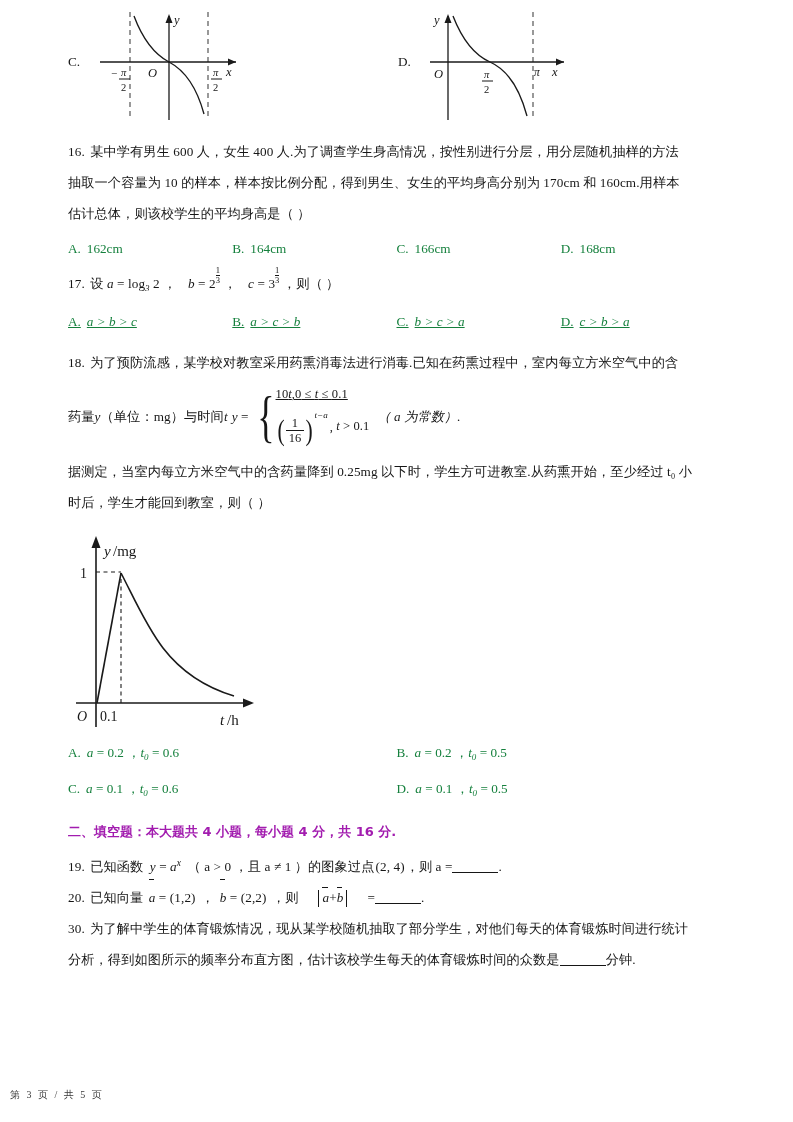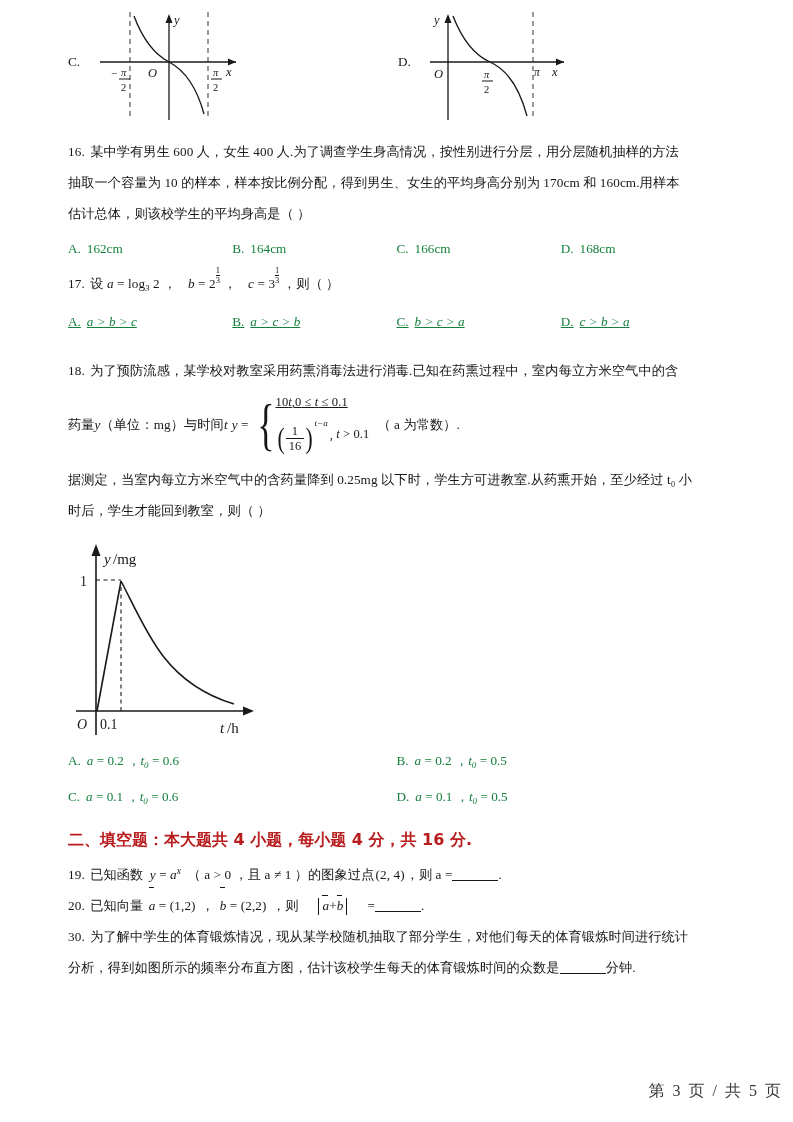--- a/index.html
+++ b/index.html
@@ -101,23 +101,23 @@
     vertical-align: -0.30em;
     transform: scaleX(0.72);
     display: inline-block;
   }
   .exp-ta { font-size: 9px; vertical-align: 1.35em; font-style: italic; }
 
   
   .sec-head {
     font-family: "DejaVu Sans", "Liberation Sans", sans-serif;
     font-weight: bold;
-    font-size: 16px;
+    font-size: 13px;
     line-height: 32px;
-    color: #b91c1c;
+    color: #a21caf;
     letter-spacing: 0px;
   }
 
   
   .blank {
     display: inline-block;
     width: 46px;
     border-bottom: 1.1px solid #161616;
     height: 13px;
     vertical-align: -2px;
@@ -138,24 +138,24 @@
     left: 0; right: 1px; top: -3px;
     border-top: 1px solid #161616;
   }
 
   
   .fig18 { position: relative; height: 215px; margin-top: 4px; }
 
   
   .footer {
     position: absolute;
-    left: 0; right: 0;
+    left: 0; right: 9px;
     bottom: 18px;
-    text-align: right;
-    font-size: 16px;
+    text-align: left;
+    font-size: 10px;
     color: #3a3a3a;
     letter-spacing: 2px;
     font-family: "Liberation Serif", serif;
   }
   .footer .fbox {
     display: inline-block;
     padding: 2px 10px;
   }
 
   svg { display: block; }
@@ -278,21 +278,21 @@
       </div>
       <div>
         <span class="opt-label">C.</span><span class="mi">b &gt; c &gt; a</span>
       </div>
       <div>
         <span class="opt-label">D.</span><span class="mi">c &gt; b &gt; a</span>
       </div>
     </div>
   </div>
 
-  <div style="margin-top:18px;">
+  <div style="margin-top:10px;">
     <div class="q-line">
       <span class="q-num">18.</span>
       <span>为了预防流感，某学校对教室采用药熏消毒法进行消毒.已知在药熏过程中，室内每立方米空气中的含</span>
     </div>
 
     <div class="q-line" style="display:flex; align-items:center; min-height:78px; line-height:1.2;">
       <span>药量</span>
         <span class="mi">y</span>
         <span>（单位：mg）与时间</span>
         <span class="mi">t</span>
@@ -304,21 +304,21 @@
         <span class="brace">{</span>
         <span class="cases">
           <span class="case-a">
             <span class="mn">10</span><span class="mi">t</span>,<span class="mn">0</span> ≤ <span class="mi">t</span> ≤ <span class="mn">0.1</span>
           </span>
           <span class="case-b">
             <span class="paren-big">(</span><span class="bigfrac"><span class="num">1</span><span class="den">16</span></span><span class="paren-big">)</span><span class="exp-ta">t−a</span><span style="margin-left:2px;">,</span> <span class="mi">t</span> &gt; <span class="mn">0.1</span>
           </span>
         </span>
       </span>
-      <span style="margin-left:8px;">（ a 为常数）.</span>
+      <span style="margin-left:8px;font-style:italic;">（ a 为常数）.</span>
     </div>
 
     <div class="q-line">据测定，当室内每立方米空气中的含药量降到 0.25mg 以下时，学生方可进教室.从药熏开始，至少经过 t₀ 小</div>
     <div class="q-line">时后，学生才能回到教室，则（     ）</div>
 
     <div class="fig18">
       <svg width="250" height="212" viewBox="0 0 250 212">
 
         <line x1="28" y1="205" x2="28" y2="22" stroke="#1a1a1a" stroke-width="1.6"></line>
         <polygon points="28,14 23.5,26 32.5,26" fill="#1a1a1a"></polygon>

